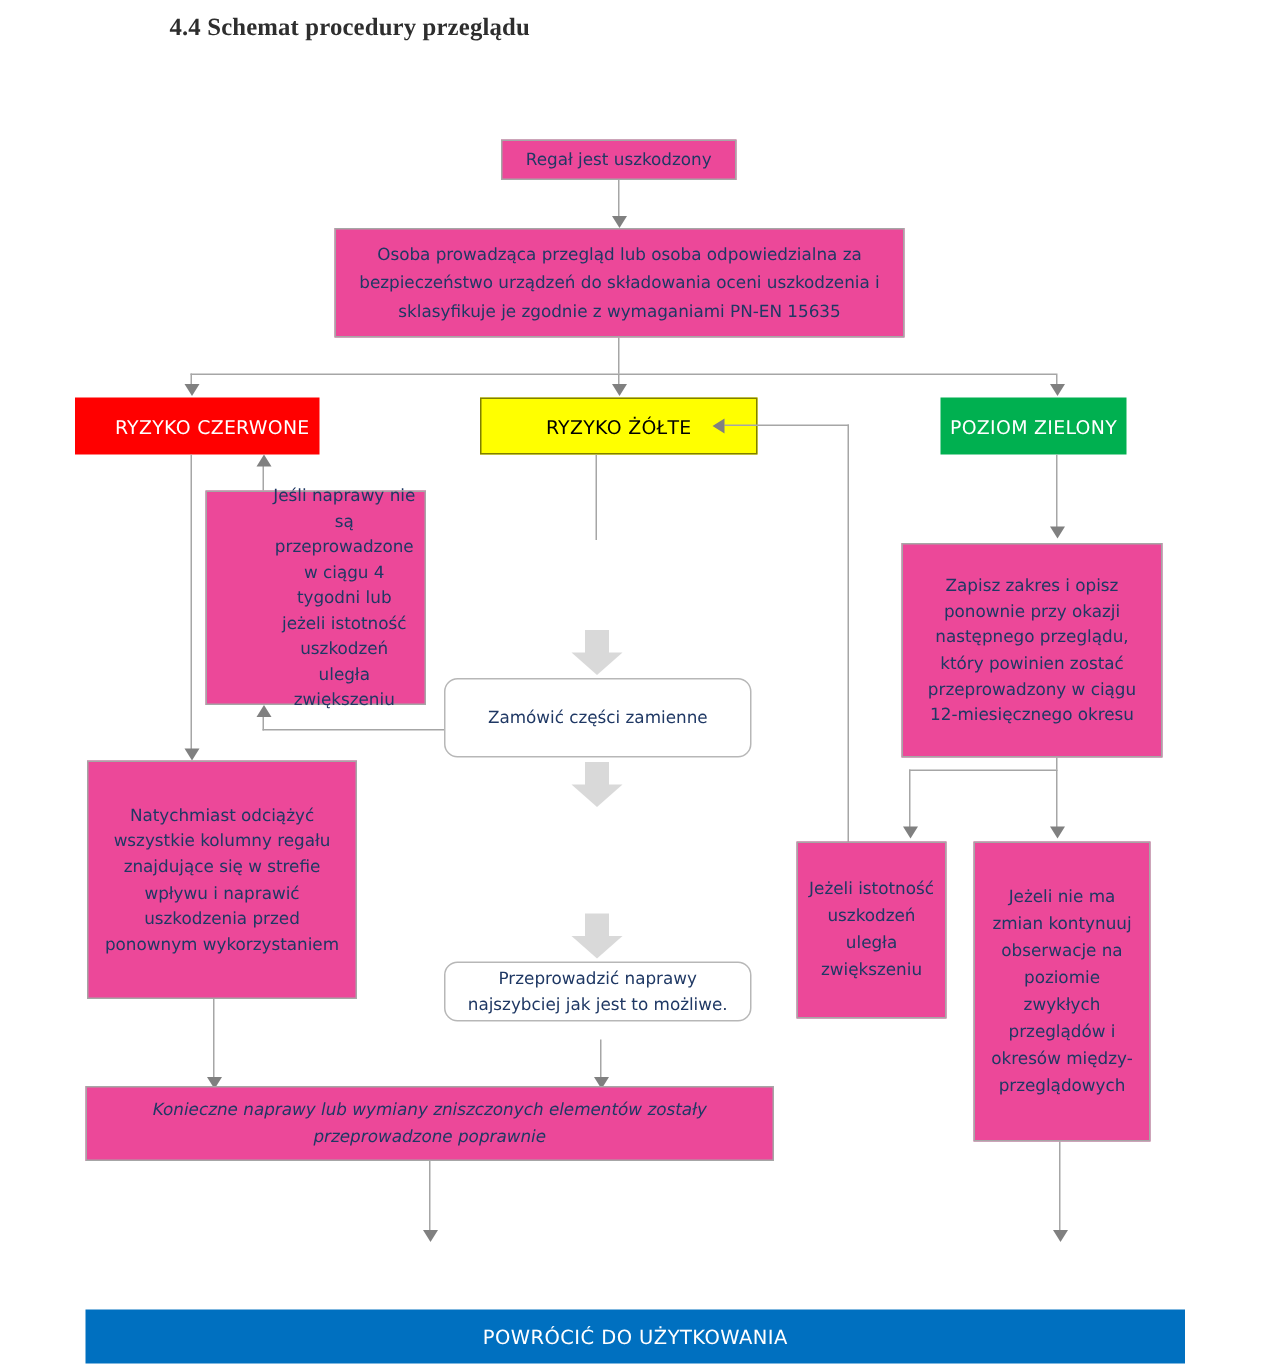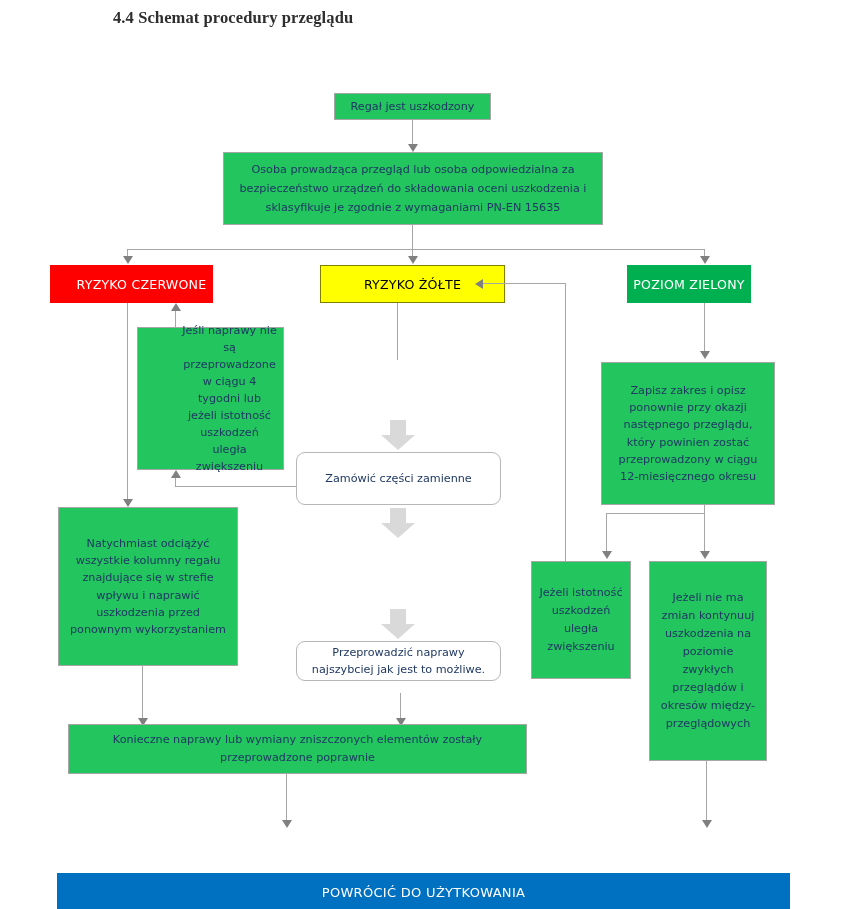--- a/index.html
+++ b/index.html
@@ -18,21 +18,21 @@
   }
 
   
   .node{
     position:absolute;box-sizing:border-box;
     display:flex;align-items:center;justify-content:center;
     text-align:center;color:#1f3864;
     font-size:11.2px;line-height:1.52;
     padding:3px 6px;
   }
-  .node.plain{border:1px solid #a6a6a6;background:#22c55e;}
+  .node.plain{border:1px solid #a6a6a6;background:#ec4899;}
   .node.round{border:1px solid #b7b7b7;background:#fff;border-radius:9px;}
   .node.small{font-size:11px;}
 
   
   .banner{
     position:absolute;box-sizing:border-box;
     display:flex;align-items:center;justify-content:center;
     text-align:center;font-size:12.6px;letter-spacing:.2px;
   }
   .banner.red{background:#FF0000;color:#ffffff;border:none;}
@@ -138,25 +138,25 @@
 
   <div class="ln v" style="left:704px;top:505px;height:8px;"></div>
   <div class="ln h" style="left:606px;top:513px;width:99px;"></div>
   <div class="ln v" style="left:606px;top:513px;height:40px;"></div>
   <div class="arrowhead down" style="left:602px;top:551px;"></div>
   <div class="ln v" style="left:704px;top:513px;height:40px;"></div>
   <div class="arrowhead down" style="left:700px;top:551px;"></div>
 
   <div class="node plain" style="left:531px;top:561px;width:100px;height:118px;line-height:1.6;">Jeżeli istotność uszkodzeń uległa zwiększeniu</div>
 
-  <div class="node plain" style="left:649px;top:561px;width:118px;height:200px;line-height:1.6;">Jeżeli nie ma zmian kontynuuj uszkodzenia na poziomie zwykłych przeglądów i okresów między-przeglądowych</div>
+  <div class="node plain" style="left:649px;top:561px;width:118px;height:200px;line-height:1.6;">Jeżeli nie ma zmian kontynuuj obserwacje na poziomie zwykłych przeglądów i okresów między-przeglądowych</div>
 
   <div class="ln v" style="left:706px;top:761px;height:62px;"></div>
   <div class="arrowhead down" style="left:702px;top:820px;"></div>
 
-  <div class="node plain" style="left:68px;top:724px;width:459px;height:50px;line-height:1.65;">Konieczne naprawy lub wymiany zniszczonych elementów zostały przeprowadzone poprawnie</div>
+  <div class="node plain" style="left:57px;top:724px;width:459px;height:50px;line-height:1.65;font-style:italic;">Konieczne naprawy lub wymiany zniszczonych elementów zostały przeprowadzone poprawnie</div>
 
   <div class="ln v" style="left:286px;top:774px;height:49px;"></div>
   <div class="arrowhead down" style="left:282px;top:820px;"></div>
 
   <div class="banner blue" style="left:57px;top:828px;width:733px;height:38px;margin-top:45px;">POWRÓCIĆ DO UŻYTKOWANIA</div>
 
 </div>
 
 </body></html>

